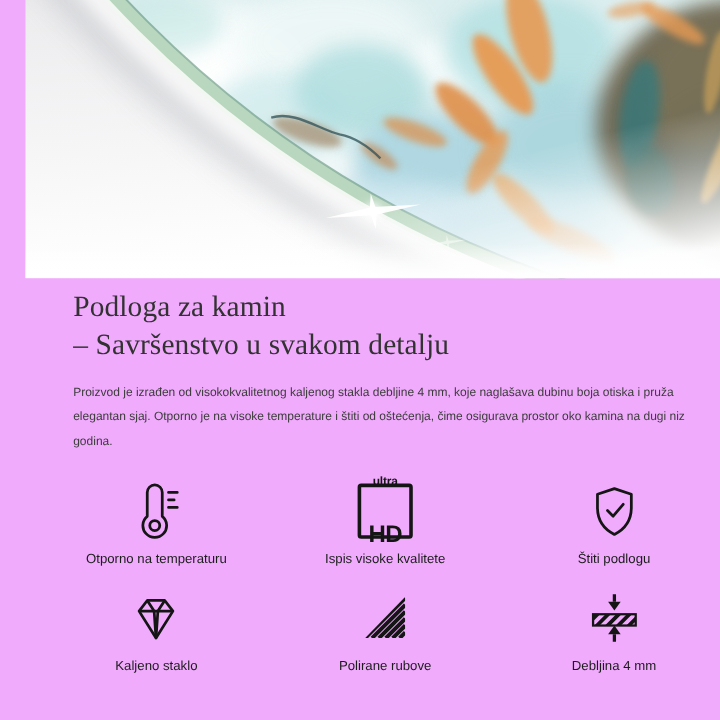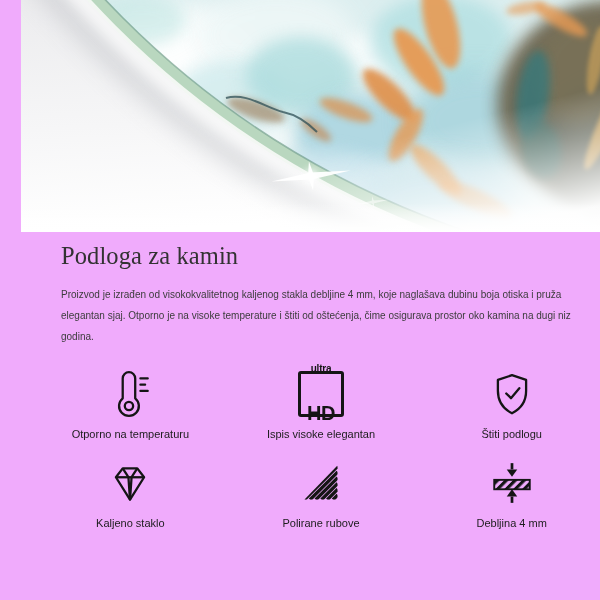--- a/index.html
+++ b/index.html
@@ -173,20 +173,21 @@
       <g transform="translate(352 202) rotate(-8) scale(0.4)" opacity="0.55">
         <path d="M-40 0 L0 -3.5 L40 0 L0 3.5 Z" fill="#ffffff"></path>
         <path d="M0 -15 L3 0 L0 15 L-3 0 Z" fill="#ffffff"></path>
       </g>
     </svg>
   </div>
 
   <div class="content">
     <h1>
       <span>Podloga za kamin</span>
+      <span>– Savršenstvo u svakom detalju</span>
     </h1>
     <p class="desc">Proizvod je izrađen od visokokvalitetnog kaljenog stakla debljine 4 mm, koje naglašava dubinu boja otiska i pruža elegantan sjaj. Otporno je na visoke temperature i štiti od oštećenja, čime osigurava prostor oko kamina na dugi niz godina.</p>
   </div>
 
   <div class="features">
 
     <div class="feature">
       <div class="ficon">
         <svg class="icon-svg" width="46" height="50" viewBox="0 0 44 48">
           <path d="M15 28.1 V9 A6 6 0 0 1 27 9 V28.1 A9.5 9.5 0 1 1 15 28.1 Z" stroke-linejoin="round"></path>
@@ -197,21 +198,21 @@
       <div class="flabel">Otporno na temperaturu</div>
     </div>
 
     <div class="feature">
       <div class="ficon">
         <div class="uhd-box">
           <span class="uhd-top">ultra</span>
           <span class="uhd-bottom">HD</span>
         </div>
       </div>
-      <div class="flabel">Ispis visoke elegantan</div>
+      <div class="flabel">Ispis visoke kvalitete</div>
     </div>
 
     <div class="feature">
       <div class="ficon">
         <svg class="icon-svg" width="46" height="46" viewBox="0 0 44 44" stroke-width="2.4">
           <path d="M22 4 L35.5 8.5 V19 C35.5 29.5 30 36.5 22 40.5 C14 36.5 8.5 29.5 8.5 19 V8.5 Z" stroke-linejoin="round"></path>
           <path d="M16.5 21.5 L21 26 L29 16.5" stroke-linecap="round" stroke-linejoin="round"></path>
         </svg>
       </div>
       <div class="flabel">Štiti podlogu</div>

